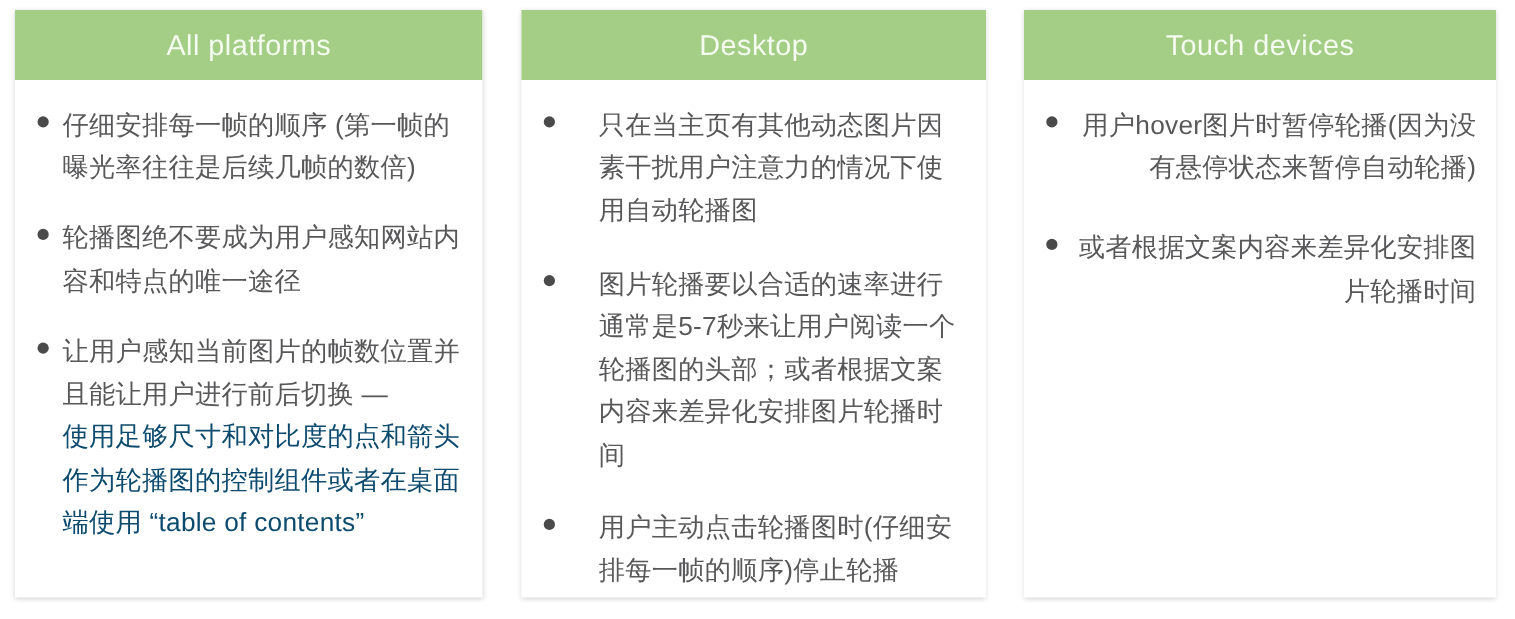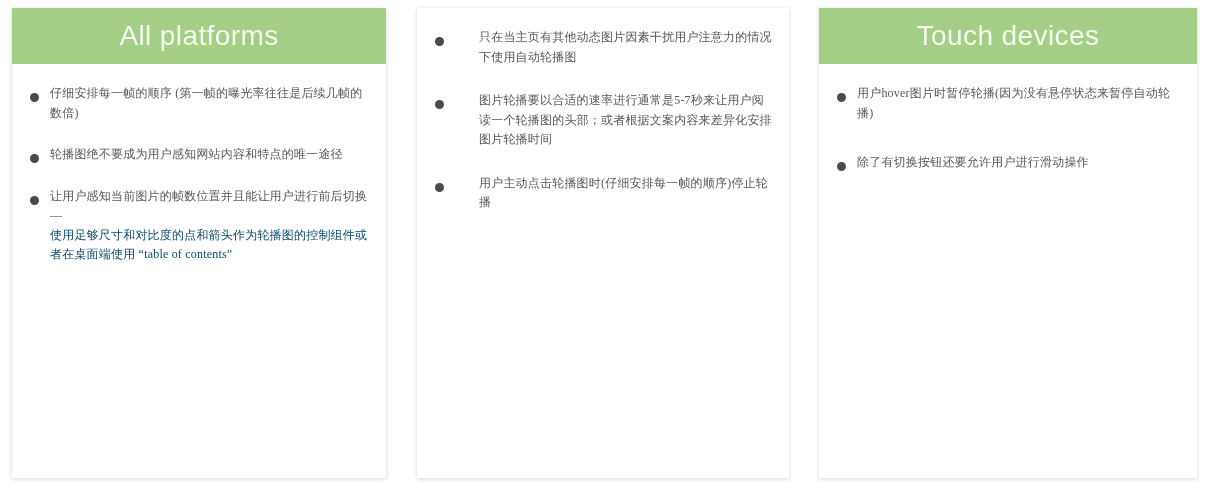--- a/index.html
+++ b/index.html
@@ -26,33 +26,33 @@
     background: #ffffff;
     box-shadow: 0 1px 4px rgba(0,0,0,0.18);
     box-sizing: border-box;
     height: 470px;
     display: flex;
     flex-direction: column;
     overflow: hidden;
   }
   .card-1 { width: 374px; margin-left: 12px; }
   .card-2 { width: 372px; margin-left: 31px; }
-  .card-3 { width: 378px; margin-left: 30px; }
+  .card-3 { width: 378px; margin-left: 30px; text-align: right; }
 
   .card-header {
     background: #a4ce85;
     height: 56px;
     min-height: 56px;
     display: flex;
     align-items: center;
     justify-content: center;
   }
   .card-title {
     color: #f4fbef;
-    font-size: 28px;
+    font-size: 23px;
     font-weight: 400;
     letter-spacing: 0.4px;
     line-height: 1;
   }
   .card-body {
     flex: 1 1 auto;
     padding: 20px 16px 12px 18px;
     box-sizing: border-box;
   }
   .bullet-list {
@@ -69,26 +69,25 @@
   .bullet-dot {
     width: 9px;
     height: 9px;
     min-width: 9px;
     border-radius: 50%;
     background: #4a4a4a;
     margin-top: 9px;
     margin-right: 11px;
   }
   .bullet-text {
-    font-size: 12px;
+    font-size: 21px;
     line-height: 1.63;
     color: #58585a;
     letter-spacing: 0.2px;
     word-break: break-word;
-    font-family: Liberation Serif, serif;
   }
   .bullet-text .accent {
     color: #0c4a6e;
     display: block;
   }
   .c2 .bullet-item { margin-bottom: 24px; gap: 24px; }
   .c3 .bullet-item { margin-bottom: 30px; }
 </style>
 </head>
 <body>
@@ -114,20 +113,23 @@
           <span class="bullet-text">
             <span>让用户感知当前图片的帧数位置并且能让用户进行前后切换 —</span>
             <span class="accent">使用足够尺寸和对比度的点和箭头作为轮播图的控制组件或者在桌面端使用 “table of contents”</span>
           </span>
         </li>
       </ul>
     </div>
   </div>
 
   <div class="card card-2">
+    <div class="card-header">
+      <div class="card-title">Desktop</div>
+    </div>
     <div class="card-body">
       <ul class="bullet-list c2">
         <li class="bullet-item">
           <span class="bullet-dot"></span>
           <span class="bullet-text">只在当主页有其他动态图片因素干扰用户注意力的情况下使用自动轮播图</span>
         </li>
         <li class="bullet-item">
           <span class="bullet-dot"></span>
           <span class="bullet-text">图片轮播要以合适的速率进行通常是5-7秒来让用户阅读一个轮播图的头部；或者根据文案内容来差异化安排图片轮播时间</span>
         </li>
@@ -144,19 +146,19 @@
       <div class="card-title">Touch devices</div>
     </div>
     <div class="card-body">
       <ul class="bullet-list c3">
         <li class="bullet-item">
           <span class="bullet-dot"></span>
           <span class="bullet-text">用户hover图片时暂停轮播(因为没有悬停状态来暂停自动轮播)</span>
         </li>
         <li class="bullet-item">
           <span class="bullet-dot"></span>
-          <span class="bullet-text">除了有切换按钮还要允许用户进行滑动操作</span>
+          <span class="bullet-text">或者根据文案内容来差异化安排图片轮播时间</span>
         </li>
       </ul>
     </div>
   </div>
 
 </div>
 
 </body></html>

